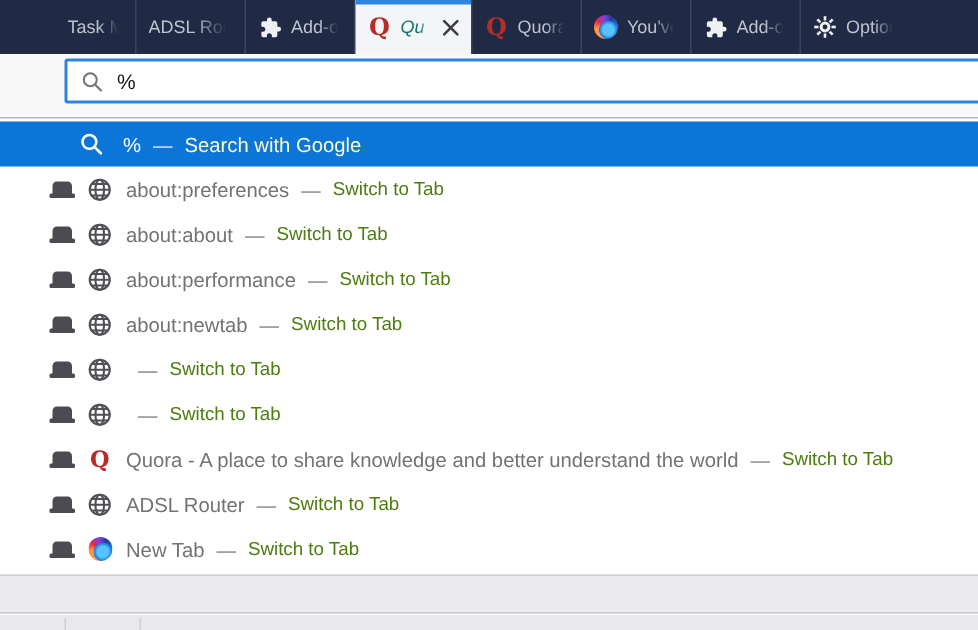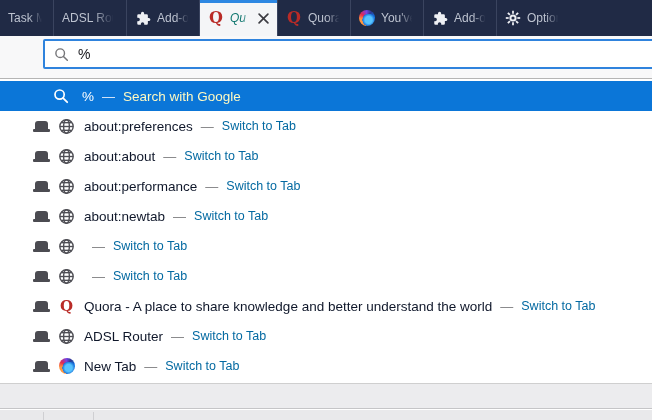--- a/index.html
+++ b/index.html
@@ -3,21 +3,21 @@
 <meta charset="utf-8">
 <style>
   * { margin:0; padding:0; box-sizing:border-box; }
   body { width:652px; height:420px; overflow:hidden; }
   .screen {
     position:relative; width:652px; height:420px; overflow:hidden;
     background:#ffffff; font-family:"Liberation Sans", sans-serif;
   }
 
   
-  .tabbar { display:flex; height:36px; background:#202a45; }
+  .tabbar { display:flex; height:36px; background:#202a45;padding-left:37px; }
   .tab {
     position:relative; display:flex; align-items:center; gap:6px;
     height:36px; padding:0 8px; width:73px; flex:0 0 auto;
     border-left:1px solid #3a445f; cursor:default; overflow:hidden;
   }
   .tab:first-child { border-left:none; width:53px; }
   .tab-label {
     color:#bdc3d0; font-size:12px; white-space:nowrap; overflow:hidden; flex:1;
     -webkit-mask-image:linear-gradient(to right,#000 55%,transparent 92%);
     mask-image:linear-gradient(to right,#000 55%,transparent 92%);
@@ -63,23 +63,23 @@
   .row.selected .mag { color:#ffffff; margin-right:13px; }
   .sel-query { font-size:13.5px; color:#fff; }
   .sel-sep { font-size:13px; color:#e7f0fc; margin:0 8px; }
   .sel-action { font-size:13.5px; color:#fef9c3; }
 
   .tabshape { position:relative; width:17px; height:11px; margin-right:8px; flex:0 0 auto; }
   .tabshape::before { content:""; position:absolute; left:2px; top:0; width:13px; height:11px; background:#4b4b51; border-radius:3px 3px 1px 1px; }
   .tabshape::after  { content:""; position:absolute; left:0; bottom:0; width:17px; height:2.5px; background:#4b4b51; border-radius:1px; }
 
   .rowicon { width:17px; height:17px; margin-right:9px; flex:0 0 auto; display:flex; align-items:center; justify-content:center; }
-  .row-title { font-size:13.5px; color:#0f172a; white-space:nowrap; }
+  .row-title { font-size:13.5px; color:#737373; white-space:nowrap; }
   .row-sep { font-size:13px; color:#7c7c7e; margin:0 8px; }
-  .row-action { font-size:12.5px; color:#0369a1; white-space:nowrap; }
+  .row-action { font-size:12.5px; color:#4d7c0f; white-space:nowrap; }
 
   
   .footer { position:absolute; top:383px; left:0; right:0; height:26px;
     background:#ececee; border-top:1px solid #cfcfcf; border-bottom:1px solid #c5c5c7; }
   .pagebg { position:absolute; top:410px; left:0; right:0; bottom:0; background:#e9e9eb; }
   .pagebg i { position:absolute; top:2px; bottom:0; width:1px; background:#cfcfd2; }
   .pagebg i.v1 { left:43px; } .pagebg i.v2 { left:93px; }
 
   svg { display:block; }
 </style>

